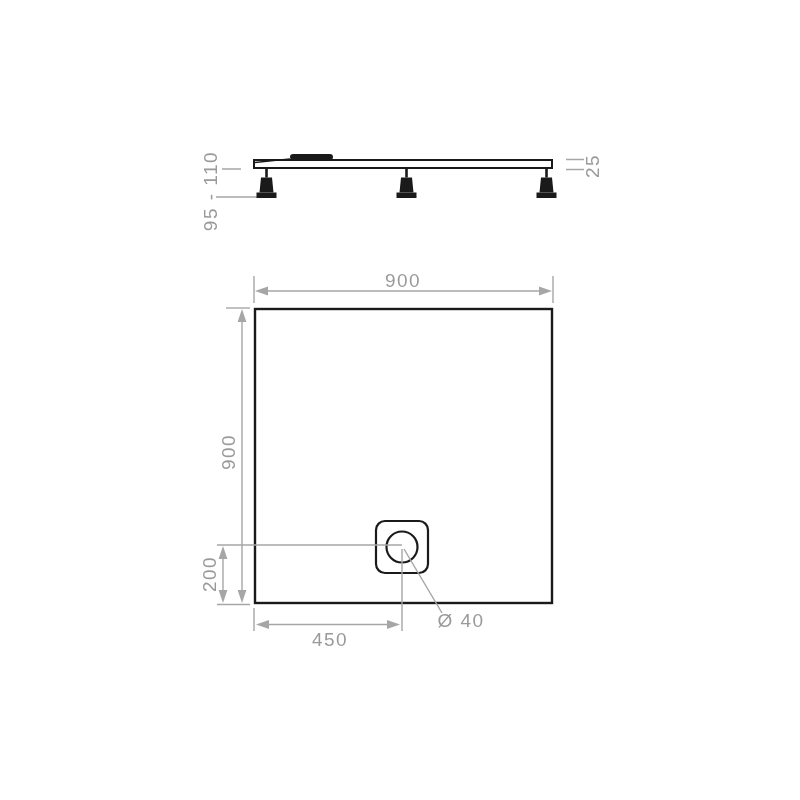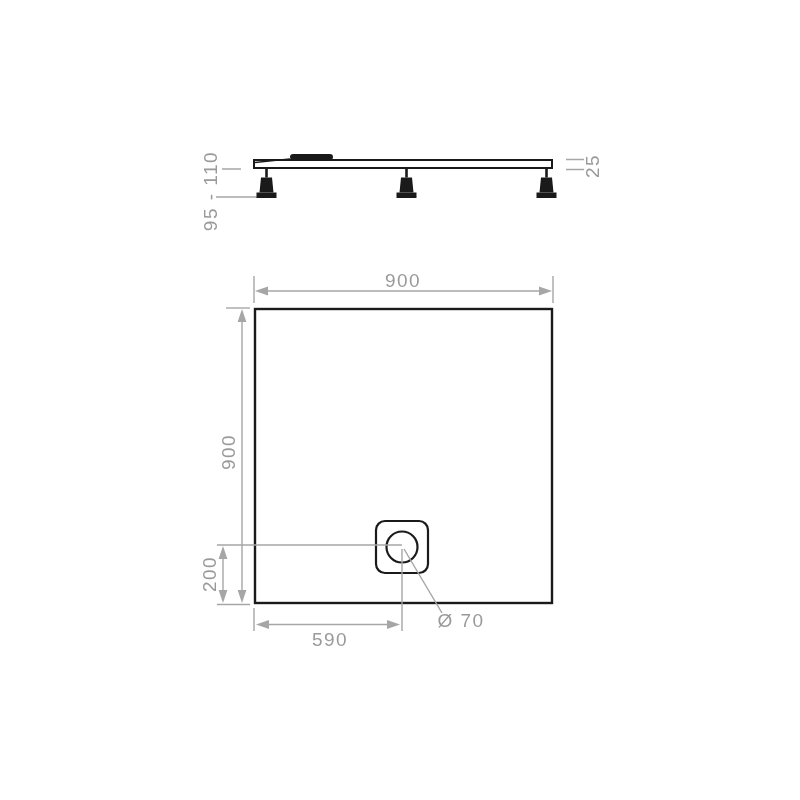--- a/index.html
+++ b/index.html
@@ -115,17 +115,17 @@
   <div class="dim-label vertical" style="left:210px; top:191px;">95 - 110</div>
 
   <div class="dim-label vertical" style="left:592px; top:166px;">25</div>
 
   <div class="dim-label" style="left:403px; top:280px;">900</div>
 
   <div class="dim-label vertical" style="left:228px; top:452px;">900</div>
 
   <div class="dim-label vertical" style="left:209px; top:574px;">200</div>
 
-  <div class="dim-label" style="left:330px; top:639px;">590</div>
+  <div class="dim-label" style="left:330px; top:639px;">450</div>
 
-  <div class="dim-label" style="left:461px; top:620px;">Ø 70</div>
+  <div class="dim-label" style="left:461px; top:620px;">Ø 40</div>
 
 </div>
 
 </body></html>

